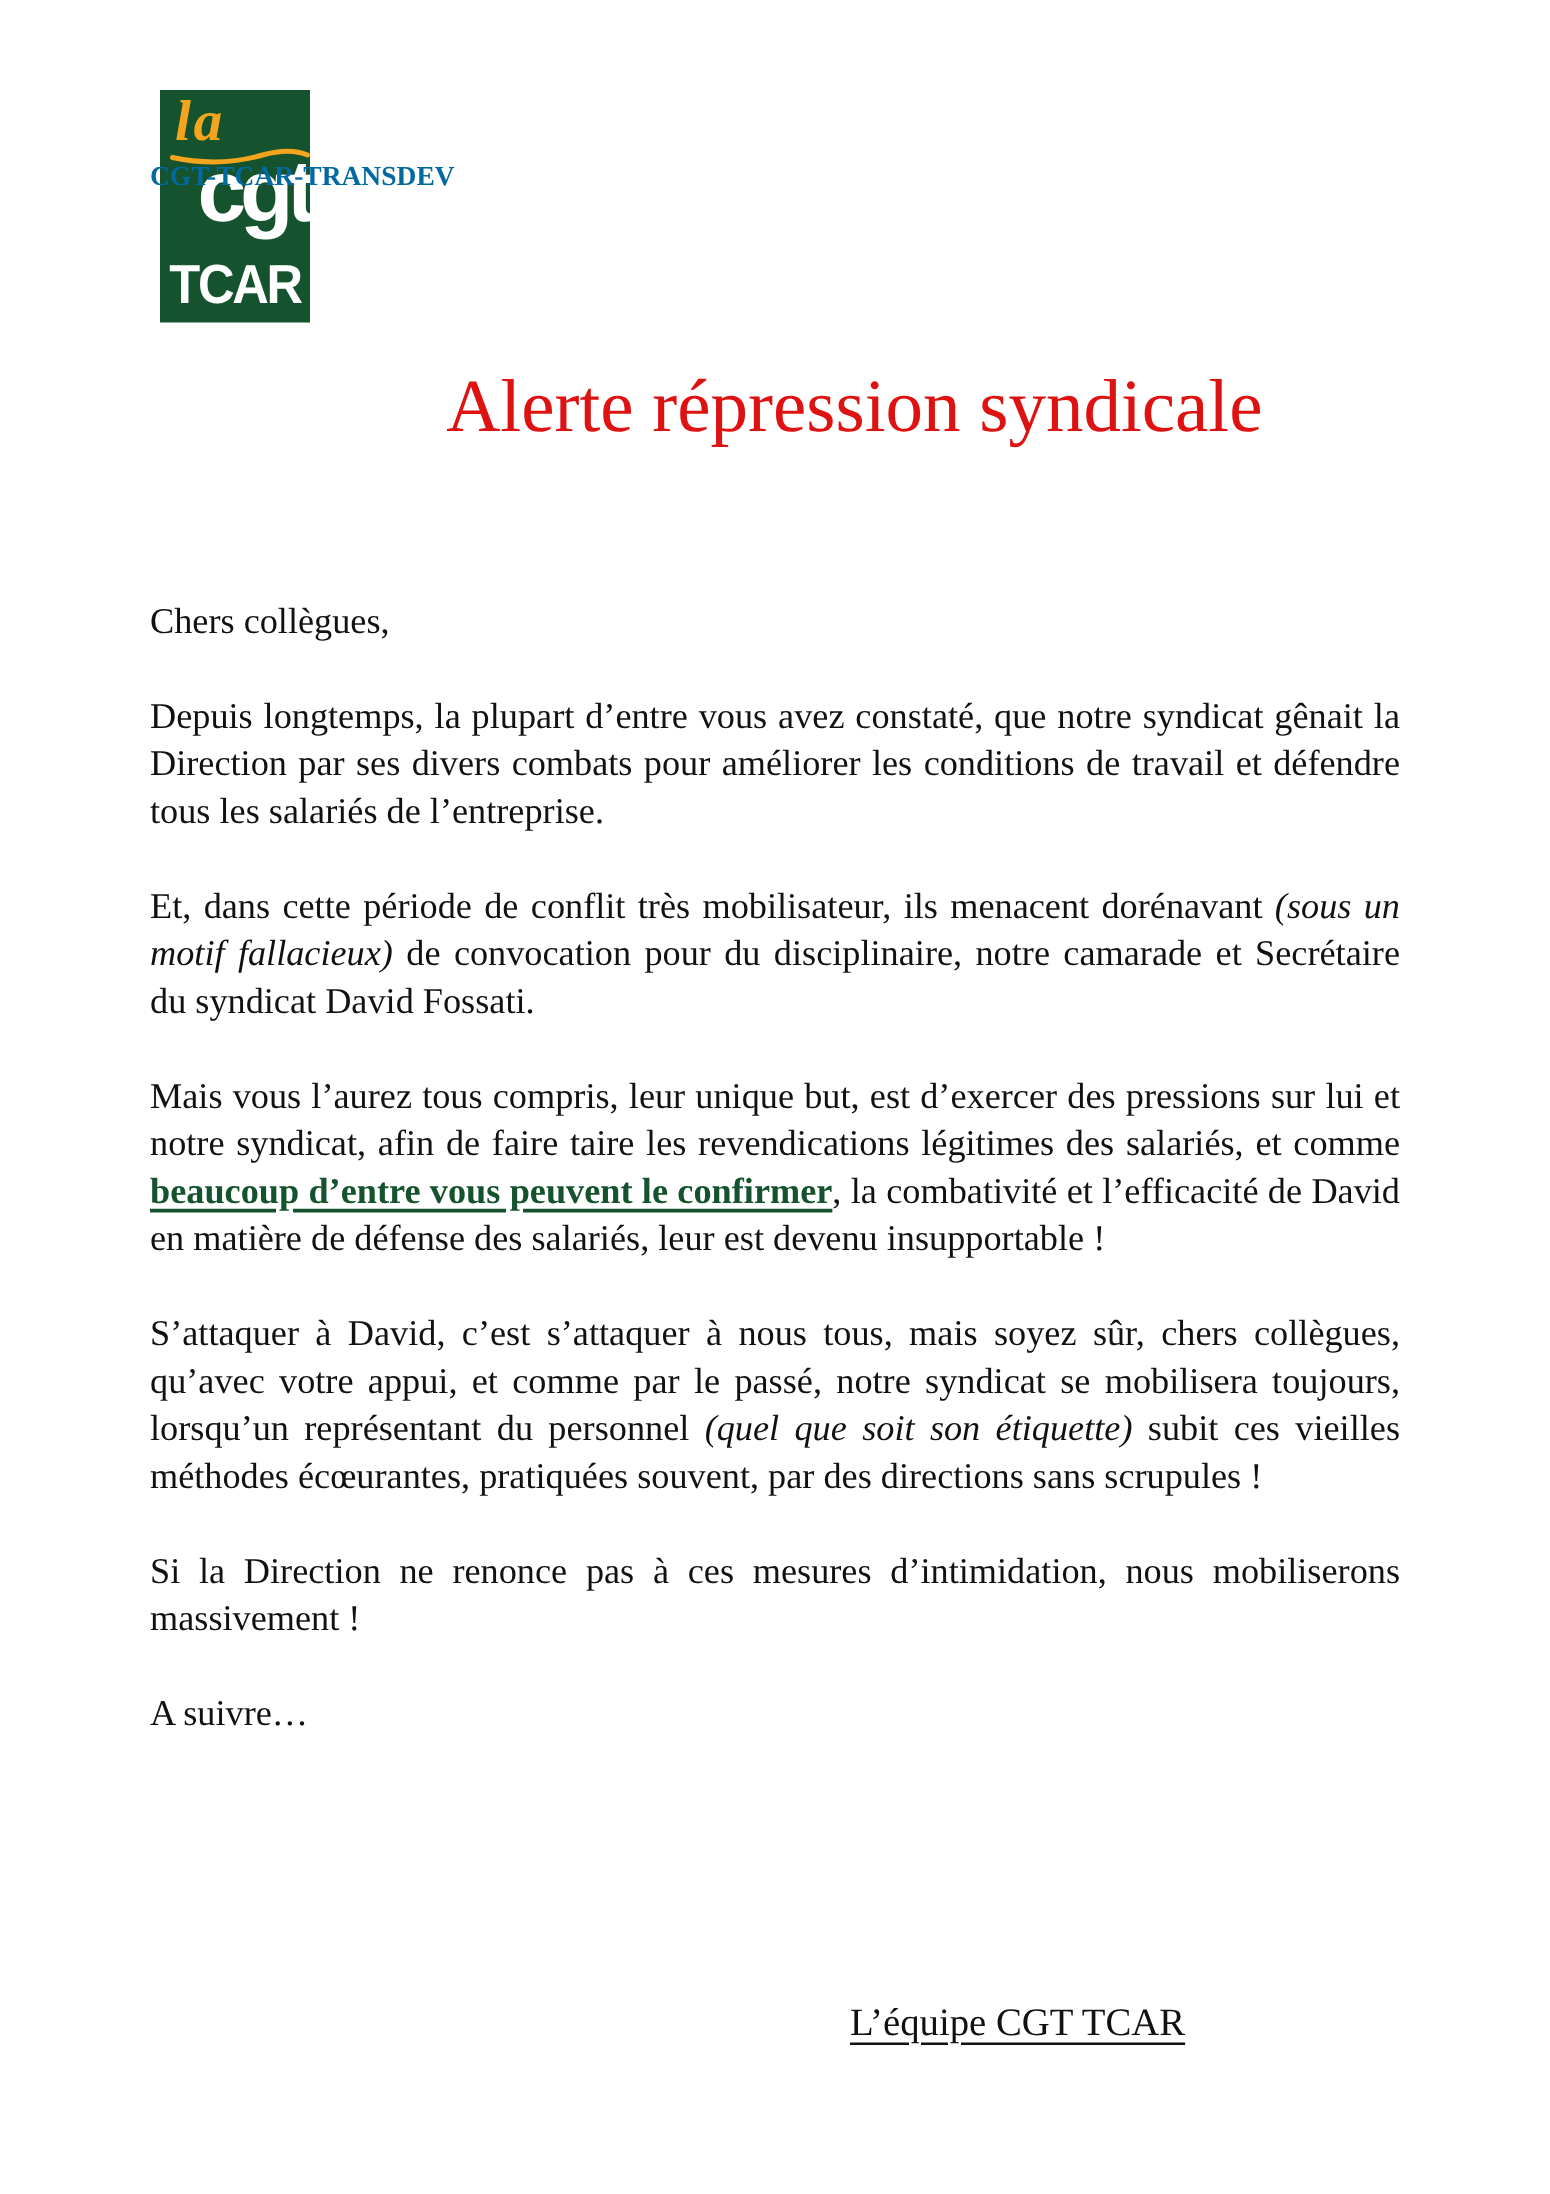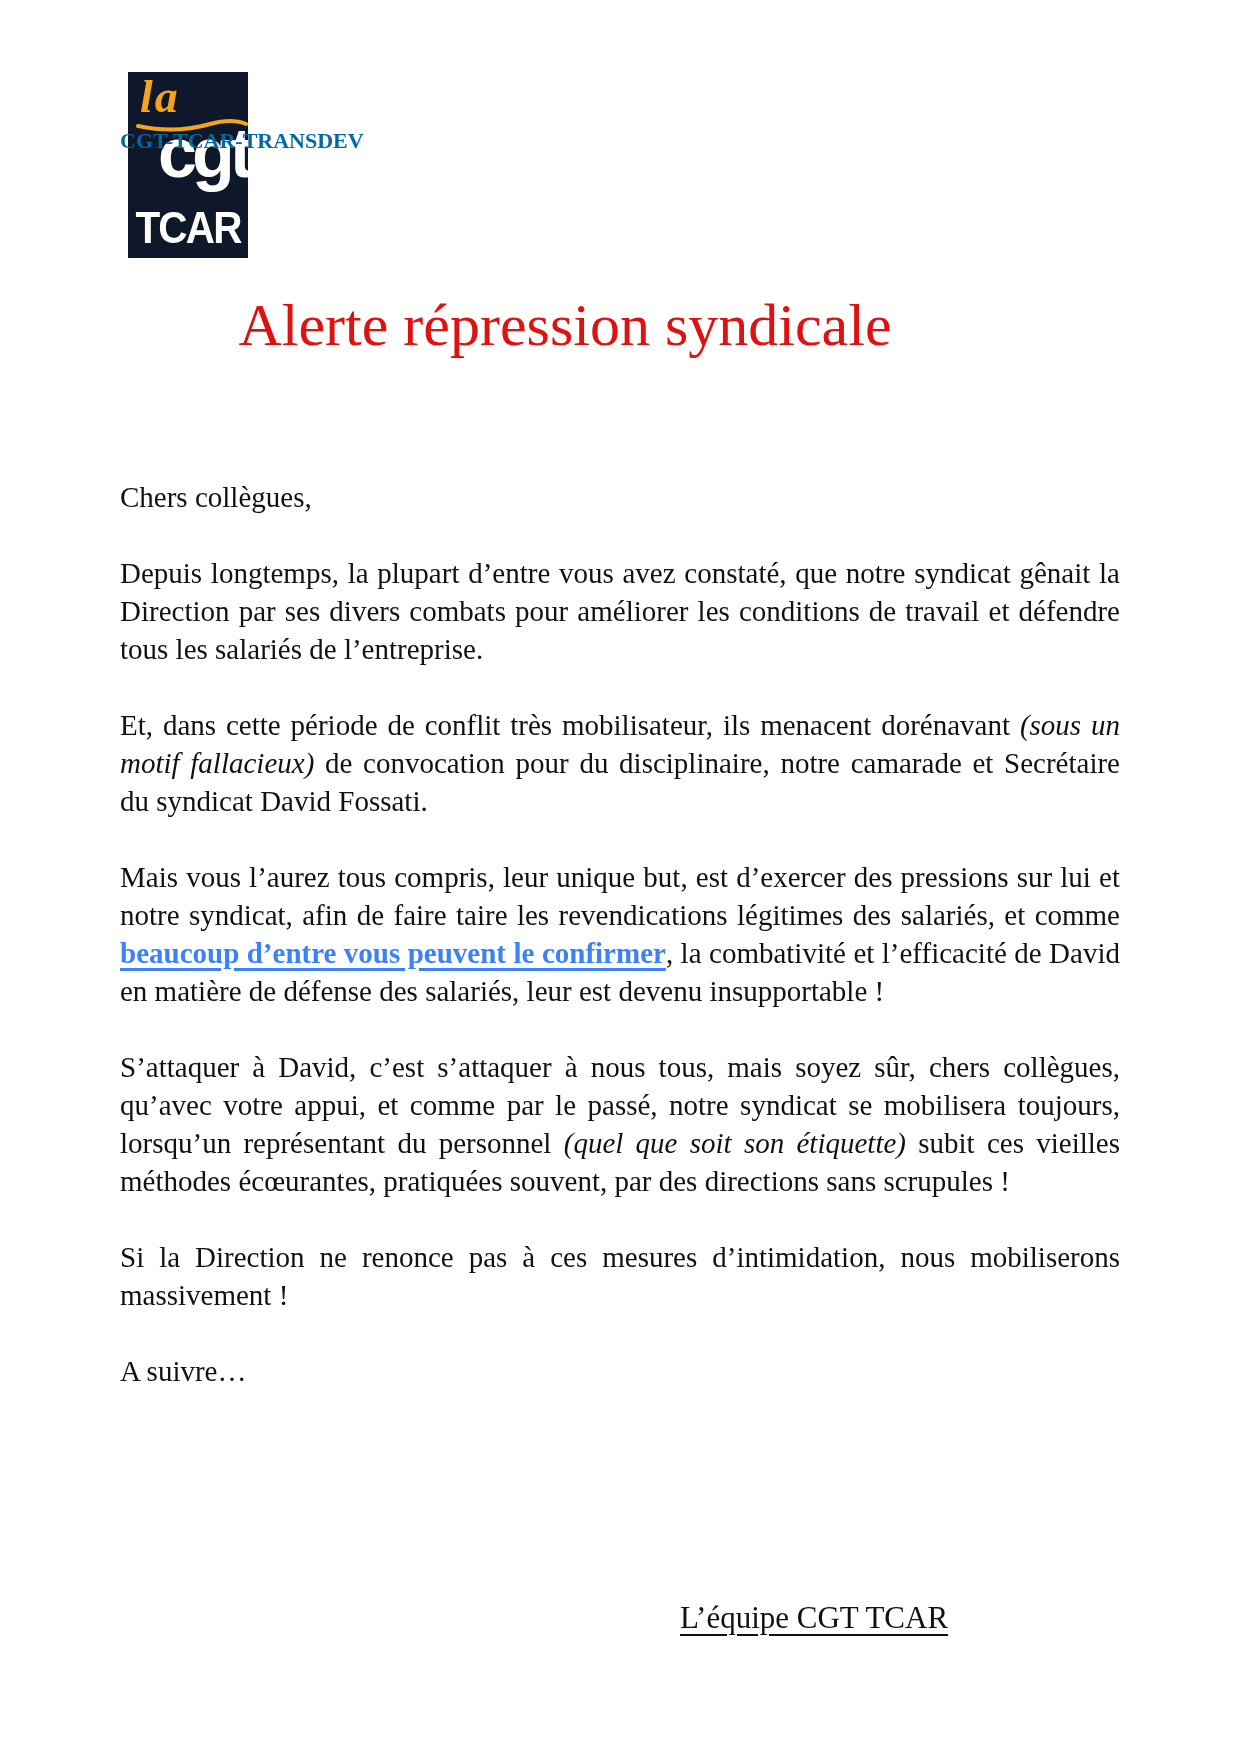--- a/index.html
+++ b/index.html
@@ -11,21 +11,21 @@
     font-family: "Liberation Serif", serif;
     color: #111111;
     overflow: hidden;
   }
 
   
   .logo {
     position: absolute;
     left: 128px; top: 72px;
     width: 120px; height: 186px;
-    background: #0f172a;
+    background: #14532d;
   }
   .logo-la {
     position: absolute;
     left: 12px; top: 2px;
     font-family: "Liberation Serif", serif;
     font-style: italic;
     font-weight: bold;
     font-size: 46px;
     line-height: 1;
     color: #f5a51d;
@@ -89,41 +89,41 @@
     text-align: right;
     font-size: 30px;
     color: #111111;
   }
 
   
   .doc-title {
     position: absolute;
     left: 120px; top: 292px;
     width: 890px;
-    text-align: center;
+    text-align: right;
     font-size: 60px;
     line-height: 1.1;
     color: #dd1211;
   }
 
   
   .body-text {
     position: absolute;
     left: 120px; top: 478px;
     width: 1000px;
     font-size: 29px;
     line-height: 38px;
     text-align: justify;
     color: #111111;
   }
   .body-paragraph { margin: 0 0 38px 0; }
   .salutation, .closing { margin: 0 0 38px 0; text-align: left; }
   .run-italic { font-style: italic; }
   .run-red {
-    color: #3b82f6;
+    color: #14532d;
     font-weight: bold;
     text-decoration: underline;
     text-decoration-thickness: 3px;
     text-underline-offset: 5px;
   }
 
   
   .signature {
     position: absolute;
     left: 680px; top: 1600px;

